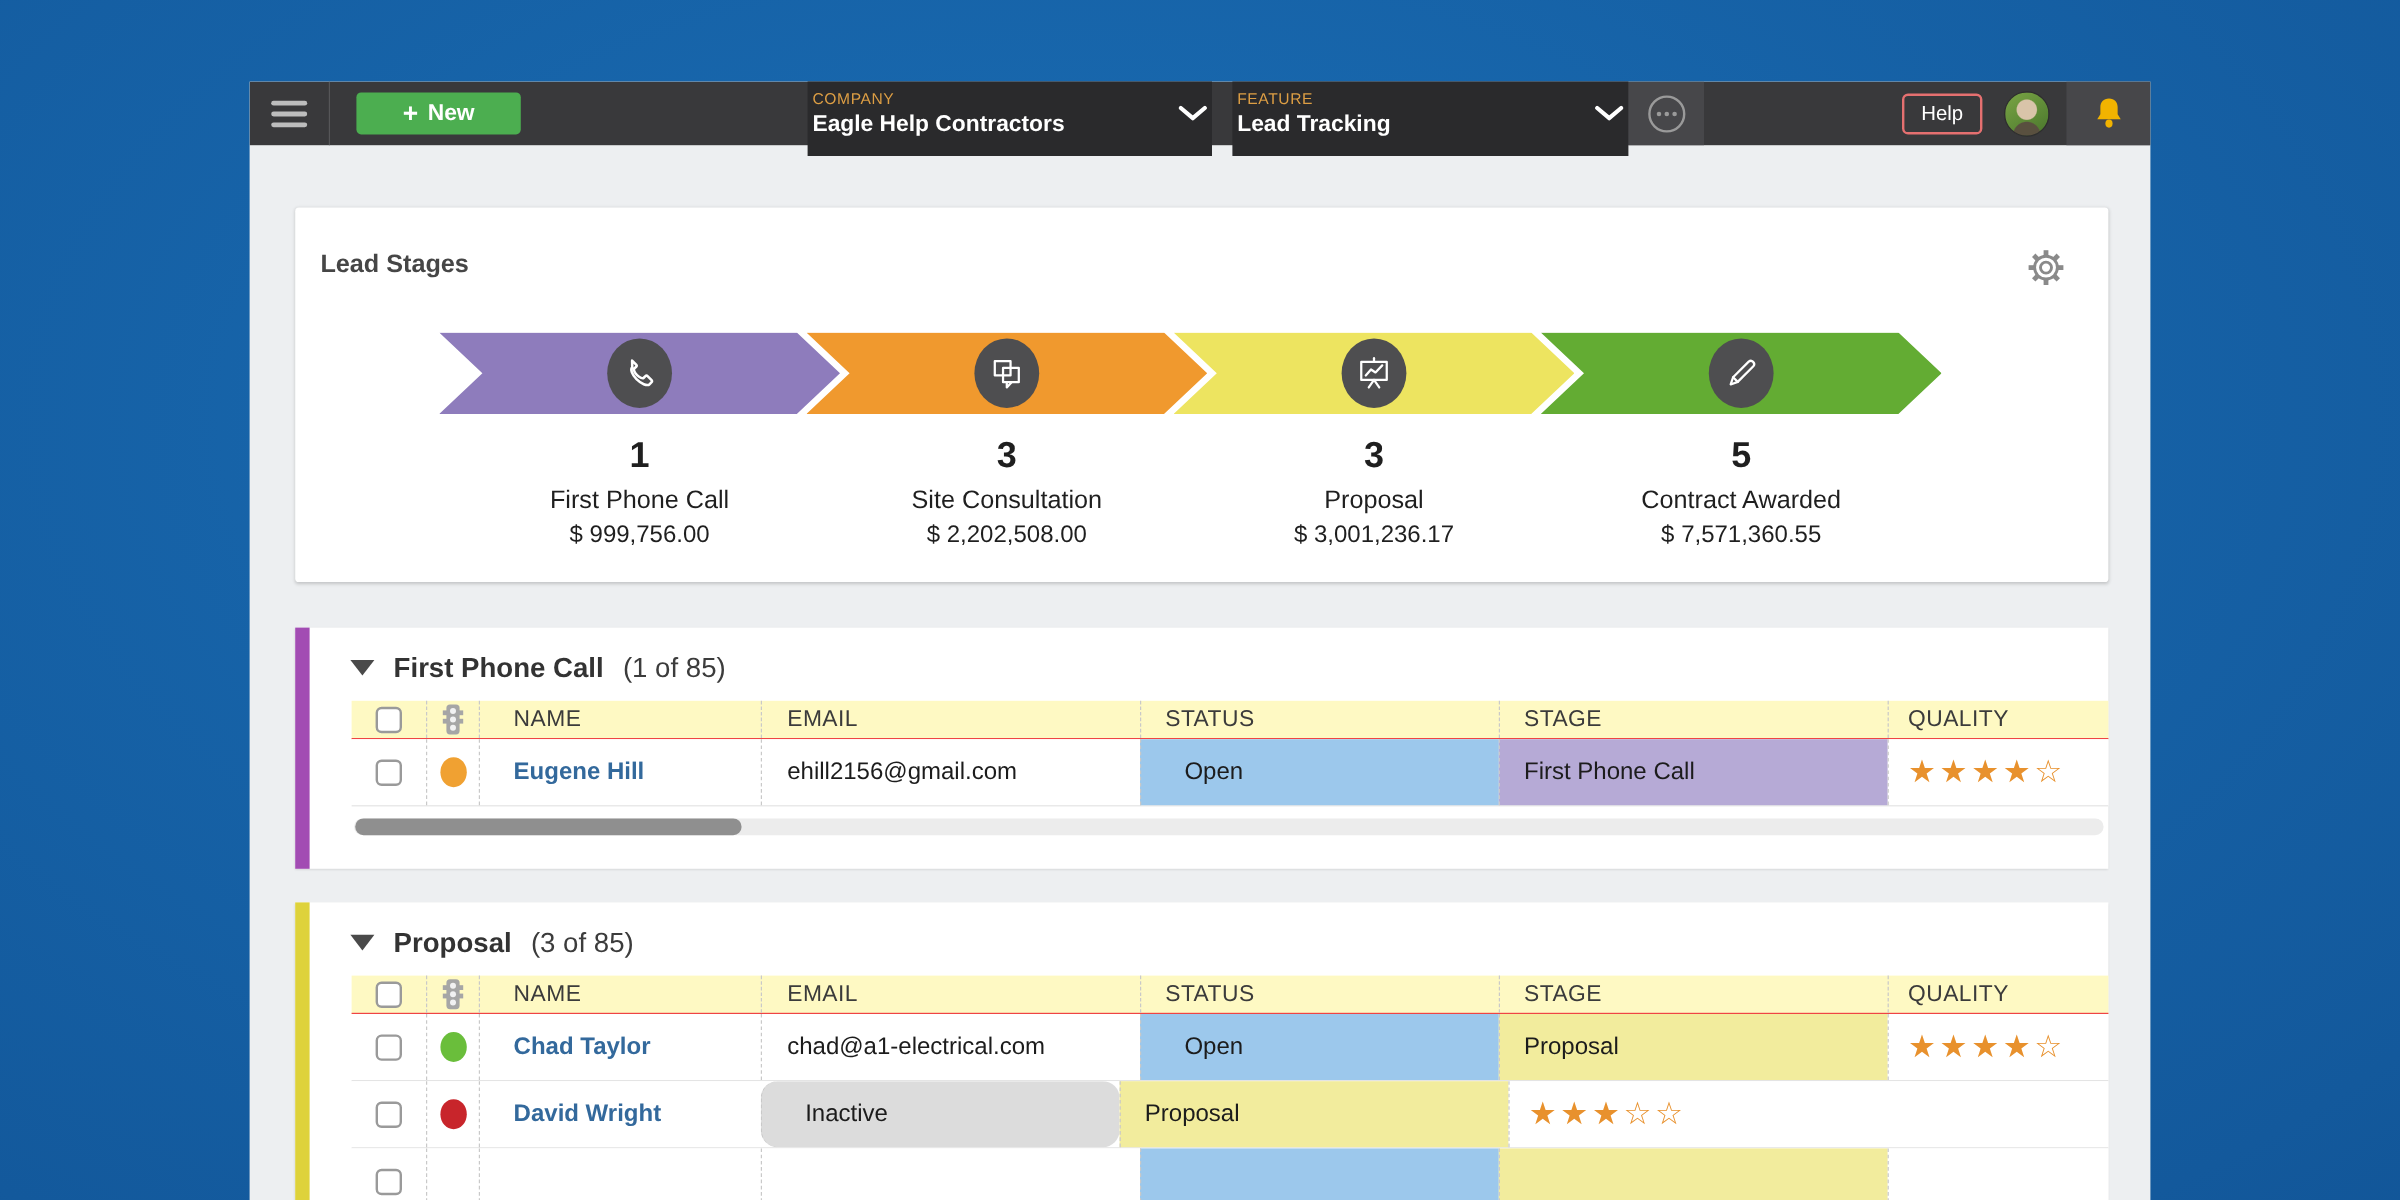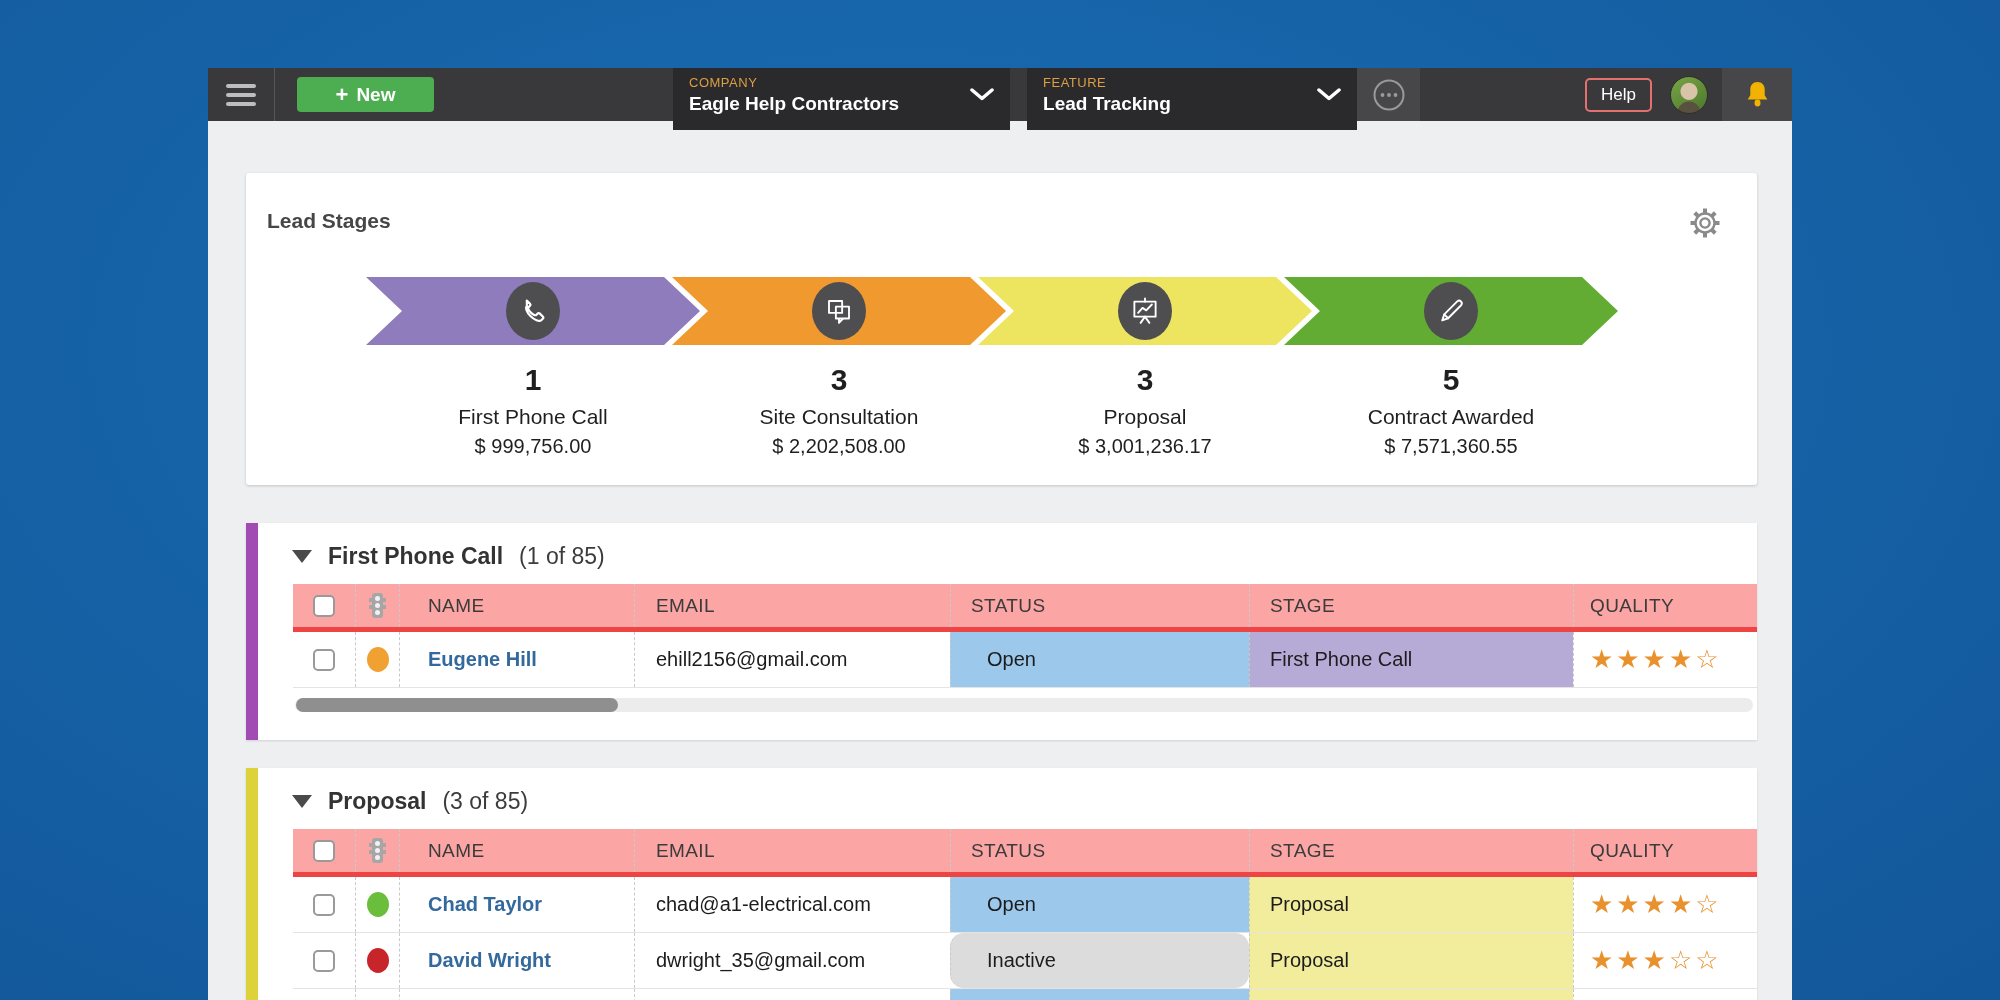--- a/index.html
+++ b/index.html
@@ -14,21 +14,21 @@
   .topbar { height:53px; background:#39393b; display:flex; align-items:center; }
   .hamburger { width:66px; height:53px; display:flex; flex-direction:column;
     justify-content:center; align-items:center; gap:5px; cursor:pointer; }
   .hamburger i { display:block; width:30px; height:4px; background:#bdbdbd; border-radius:2px; }
   .tb-divider { width:1px; height:53px; background:#565658; }
   .new-btn { margin-left:22px; width:137px; height:35px; border:none; border-radius:4px;
     color:#fff; font-size:19px; font-weight:bold; display:flex; align-items:center;
     justify-content:center; gap:8px; cursor:pointer; }
   .new-btn .plus { font-size:22px; font-weight:bold; line-height:1; }
   .dd { height:70px; background:#2a2a2c; display:flex; align-items:center;
-    padding:0 16px; cursor:pointer; }
+    padding:0 4px; cursor:pointer; }
   .dd-company { width:337px; margin-left:auto; }
   .dd-feature { width:330px; margin-left:17px; }
   .dd-text { display:flex; flex-direction:column; justify-content:center; gap:3px; }
   .dd-label { font-size:13px; letter-spacing:.5px; }
   .dd-value { font-size:19px; font-weight:bold; color:#fff; white-space:nowrap; }
   .dd .chev { margin-left:auto; }
   .tb-block { height:53px; background:#47474a; display:flex; align-items:center; justify-content:center; }
   .ellipsis-block { width:63px; }
   .help-btn { margin-left:165px; background:transparent; border:2px solid; border-radius:5px;
     color:#fff; font-size:17px; padding:5px 14px; cursor:pointer; }
@@ -65,21 +65,21 @@
   .panel.second { margin-top:28px; padding-bottom:0; }
   .accent { position:absolute; left:0; top:0; bottom:0; width:12px; }
   .sec-header { display:flex; align-items:center; gap:16px; padding:20px 0 14px 46px; cursor:pointer; }
   .caret { width:0; height:0; border-left:10px solid transparent; border-right:10px solid transparent;
     border-top:13px solid #4a4a4a; }
   .sec-title { font-size:23px; font-weight:bold; color:#333; }
   .sec-count { font-size:23px; color:#3c3c3c; }
 
   .tbl { margin-left:47px; width:1464px; }
   .trow { display:flex; align-items:stretch; }
-  .thead { height:48px; background:#fca5a5; border-bottom:5px solid #ef4444; }
+  .thead { height:32px; background:#fef9c3; border-bottom:1px solid #ef4444; }
   .tbody-row { height:56px; background:#fff; border-bottom:1px solid #e4e4e4; }
   .cell { display:flex; align-items:center; border-left:1px dashed #c9c9c9; overflow:hidden; }
   .cell:first-child { border-left:none; }
   .c-check { width:62px; justify-content:center; }
   .c-light { width:44px; justify-content:center; }
   .c-name  { width:235px; padding-left:28px; }
   .c-email { width:316px; padding-left:21px; }
   .c-status{ width:299px; padding-left:36px; }
   .c-stage { width:324px; padding-left:20px; }
   .c-quality{ flex:1; padding-left:16px; }
@@ -369,23 +369,20 @@
       <div class="trow tbody-row">
         <div class="cell c-check">
             <span class="checkbox"></span>
           </div>
         <div class="cell c-light">
             <span class="dot" style="background-color: rgb(200, 37, 43);"></span>
           </div>
         <div class="cell c-name">
             <a class="name-link" style="color: rgb(51, 105, 156);">David Wright</a>
           </div>
-        <div class="cell c-email">
-            <span class="email-text">dwright_35@gmail.com</span>
-          </div>
         <div class="cell c-status" style="background-color: rgb(220, 220, 220); border-radius: 14px;">
           <span class="cell-text">Inactive</span>
         </div>
         <div class="cell c-stage" style="background-color: rgb(242, 236, 157);">
           <span class="cell-text">Proposal</span>
         </div>
         <div class="cell c-quality">
             <span class="stars" style="color: rgb(232, 145, 45);">★★★☆☆</span>
           </div>
       </div>

